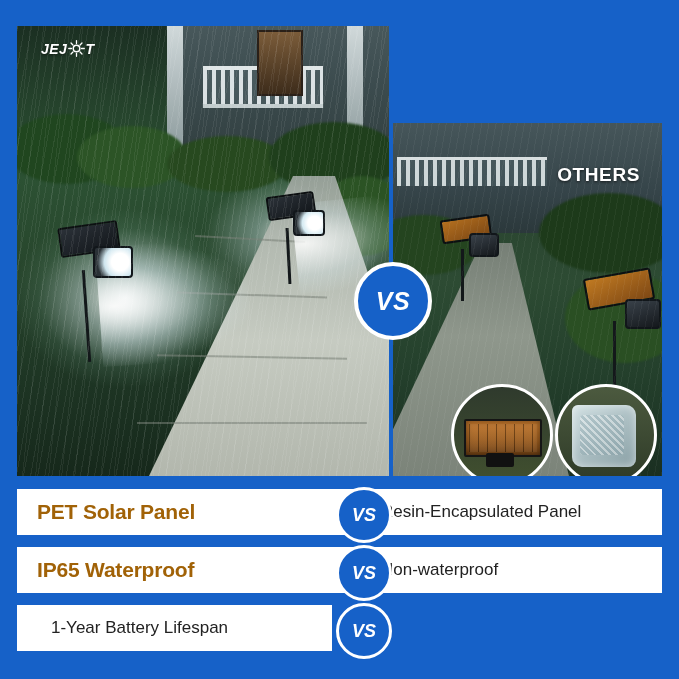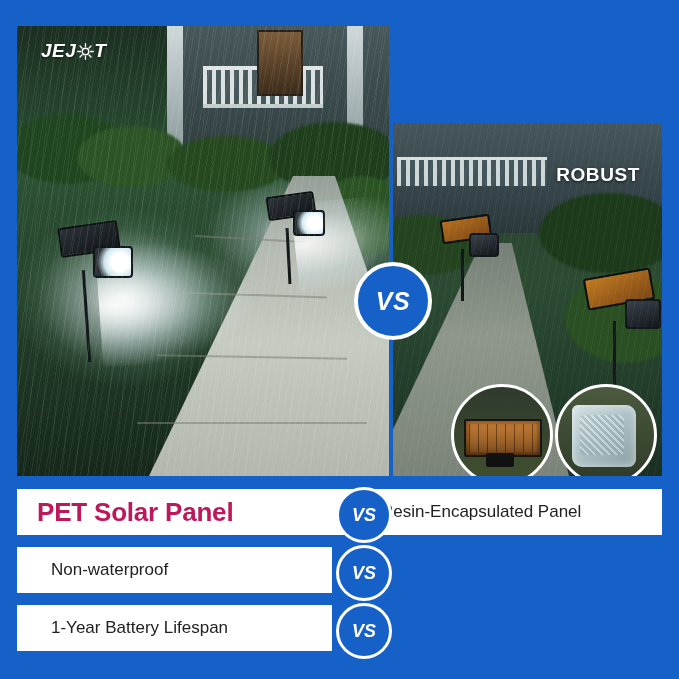--- a/index.html
+++ b/index.html
@@ -273,23 +273,23 @@
   .cell {
     background: #ffffff;
     display: flex;
     align-items: center;
     height: 100%;
     box-sizing: border-box;
   }
   .cell-left {
     width: 330px;
     padding-left: 20px;
-    font-size: 26px;
-    font-weight: bold;
-    color: #be185d;
+    font-size: 21px;
+    font-weight: bold;
+    color: #a16207;
     letter-spacing: -0.2px;
   }
   .cell-gap {
     width: 0px;
   }
   .cell-right {
     width: 315px;
     padding-left: 34px;
     font-size: 17px;
     color: #222222;
@@ -316,21 +316,21 @@
 
   
   .brand {
     position: absolute;
     left: 41px;
     top: 40px;
     z-index: 7;
     display: flex;
     align-items: center;
     color: #ffffff;
-    font-size: 19px;
+    font-size: 14px;
     font-weight: bold;
     font-style: italic;
     letter-spacing: 0.5px;
     text-shadow: 0 1px 3px rgba(0,0,0,0.6);
   }
   .brand .sun {
     position: relative;
     display: inline-block;
     width: 17px;
     height: 17px;
@@ -411,21 +411,21 @@
         <div class="lamp-panel" style="left:0; top:0; width:64px; height:28px; background:linear-gradient(160deg,#c07a22,#7d4714); border:2px solid #0c0f11; transform:rotate(-10deg);"></div>
         <div class="lamp-head" style="left:40px; top:26px; width:32px; height:26px; background:linear-gradient(160deg,#394149,#14181c); border:2px solid #11161a;"></div>
         <div class="lamp-stake" style="left:28px; top:48px; height:66px;"></div>
       </div>
 
       <div class="rain" style="opacity:0.35;"></div>
     </div>
 
     <div class="hero-divider"></div>
 
-    <div class="others-label">ROBUST</div>
+    <div class="others-label">OTHERS</div>
 
     <div class="inset inset-left">
       <div class="panel-closeup"></div>
       <div class="panel-foot"></div>
     </div>
     <div class="inset inset-right">
       <div class="water-bag"></div>
     </div>
   </div>
 
@@ -454,20 +454,21 @@
   <div class="rows">
 
     <div class="row">
       <div class="cell cell-left">PET Solar Panel</div>
       <div class="cell-gap"></div>
       <div class="cell cell-right">Resin-Encapsulated Panel</div>
       <div class="vs-row">VS</div>
     </div>
 
     <div class="row">
+      <div class="cell cell-left">IP65 Waterproof</div>
       <div class="cell-gap"></div>
       <div class="cell cell-right">Non-waterproof</div>
       <div class="vs-row">VS</div>
     </div>
 
     <div class="row">
       <div class="cell-gap"></div>
       <div class="cell cell-right">1-Year Battery Lifespan</div>
       <div class="vs-row">VS</div>
     </div>

